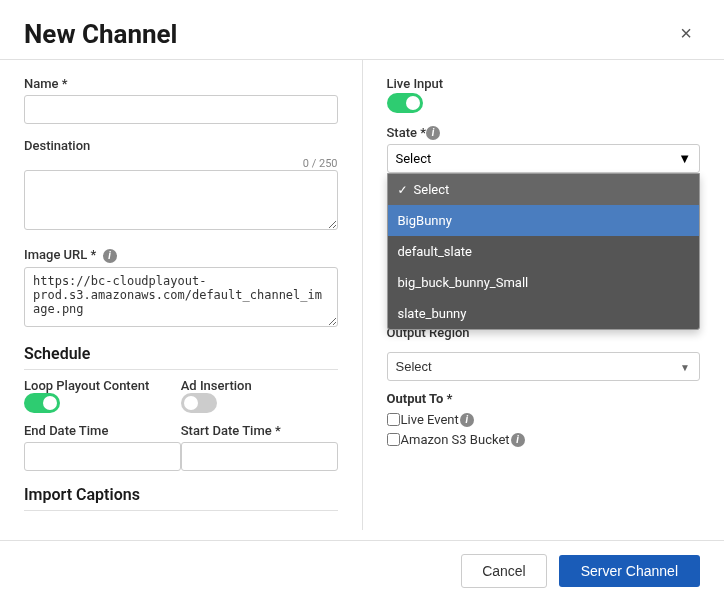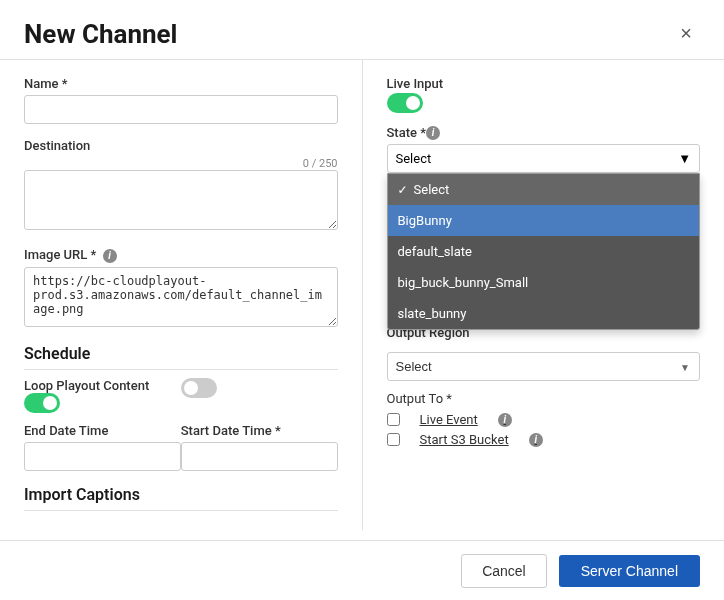--- a/index.html
+++ b/index.html
@@ -297,32 +297,31 @@
       position: absolute;
       right: 10px;
       top: 50%;
       transform: translateY(-50%);
       font-size: 10px;
       color: #666;
       pointer-events: none;
     }
     .output-to-label {
       font-size: 13px;
-      font-weight: 400;
+      font-weight: 700;
       color: #333;
       margin-bottom: 6px;
     }
     .output-to-item {
       display: flex;
       align-items: center;
-      gap: 20px;
+      gap: 1px;
       margin-bottom: 5px;
       font-size: 13px;
       color: #333;
-      text-decoration: underline;
     }
     
     .modal-footer {
       position: absolute;
       bottom: 0;
       left: 0;
       right: 0;
       height: 60px;
       background: #fff;
       border-top: 1px solid #e0e0e0;
@@ -406,20 +405,21 @@
 
         <div class="section-title">Schedule</div>
 
         <div class="ssai-section">
           <div class="row-two-col">
             <div class="col-half">
               <div class="toggle-label">Loop Playout Content</div>
               <div class="toggle on"></div>
             </div>
             <div class="col-half">
+              <div class="toggle-label">Ad Insertion</div>
               <div class="toggle off"></div>
             </div>
           </div>
         </div>
 
         <div class="row-two-col">
           <div class="col-half">
             <label class="form-label">End Date Time</label>
             <input class="datetime-input" type="text" style="">
           </div>
@@ -498,21 +498,21 @@
         </div>
 
         <div class="output-to-label">Output To *</div>
         <div class="output-to-item">
           <input type="checkbox" style="">
           <span>Live Event</span>
           <span class="info-icon">i</span>
         </div>
         <div class="output-to-item">
           <input type="checkbox" style="">
-          <span>Start S3 Bucket</span>
+          <span>Amazon S3 Bucket</span>
           <span class="info-icon">i</span>
         </div>
 
       </div>
     </div>
 
     <div class="modal-footer">
       <button class="btn-cancel">Cancel</button>
       <button class="btn-create">Server Channel</button>
     </div>

